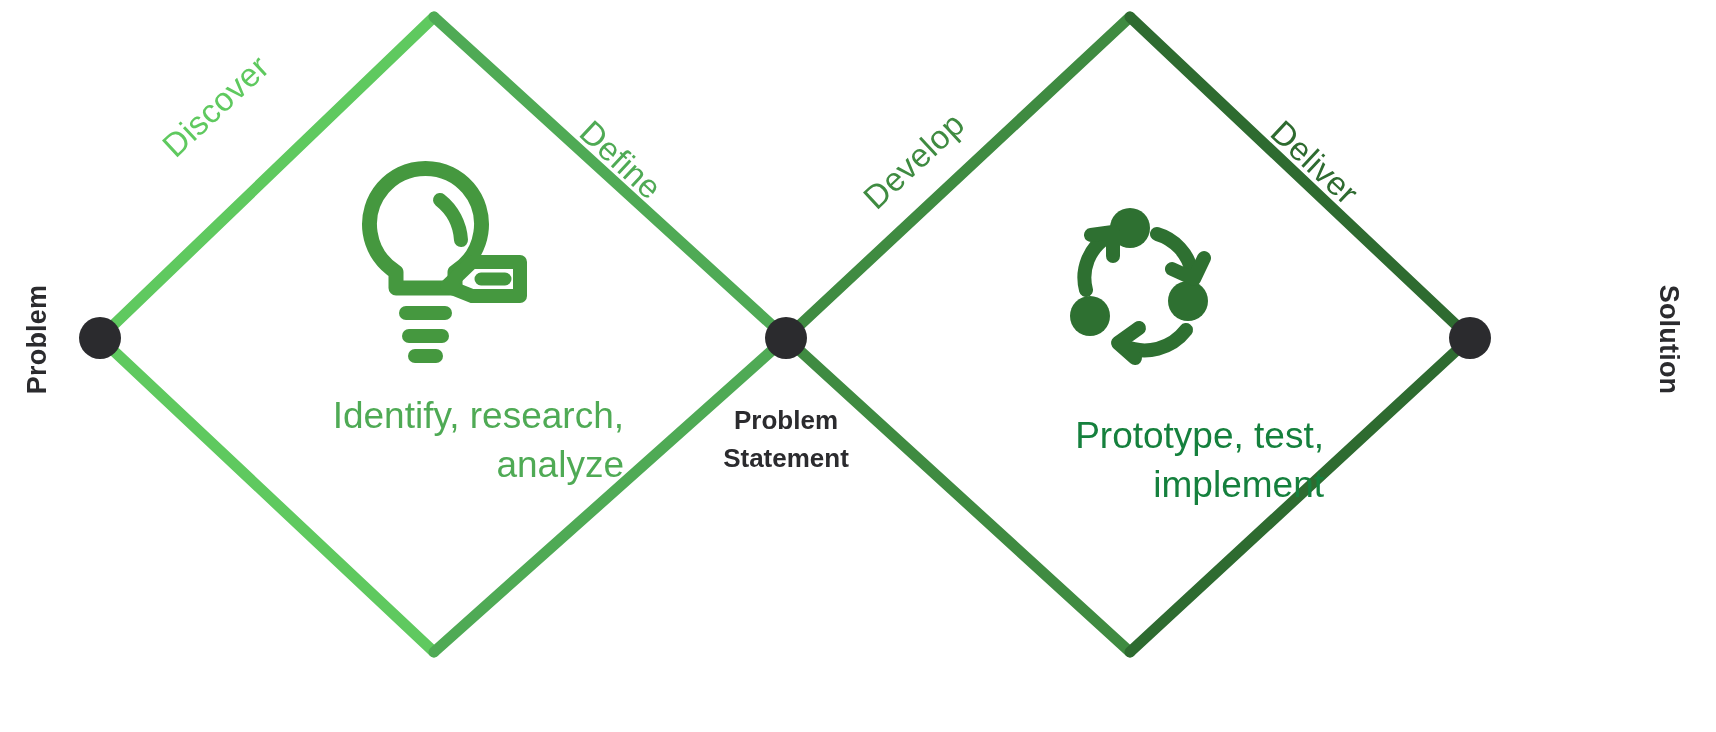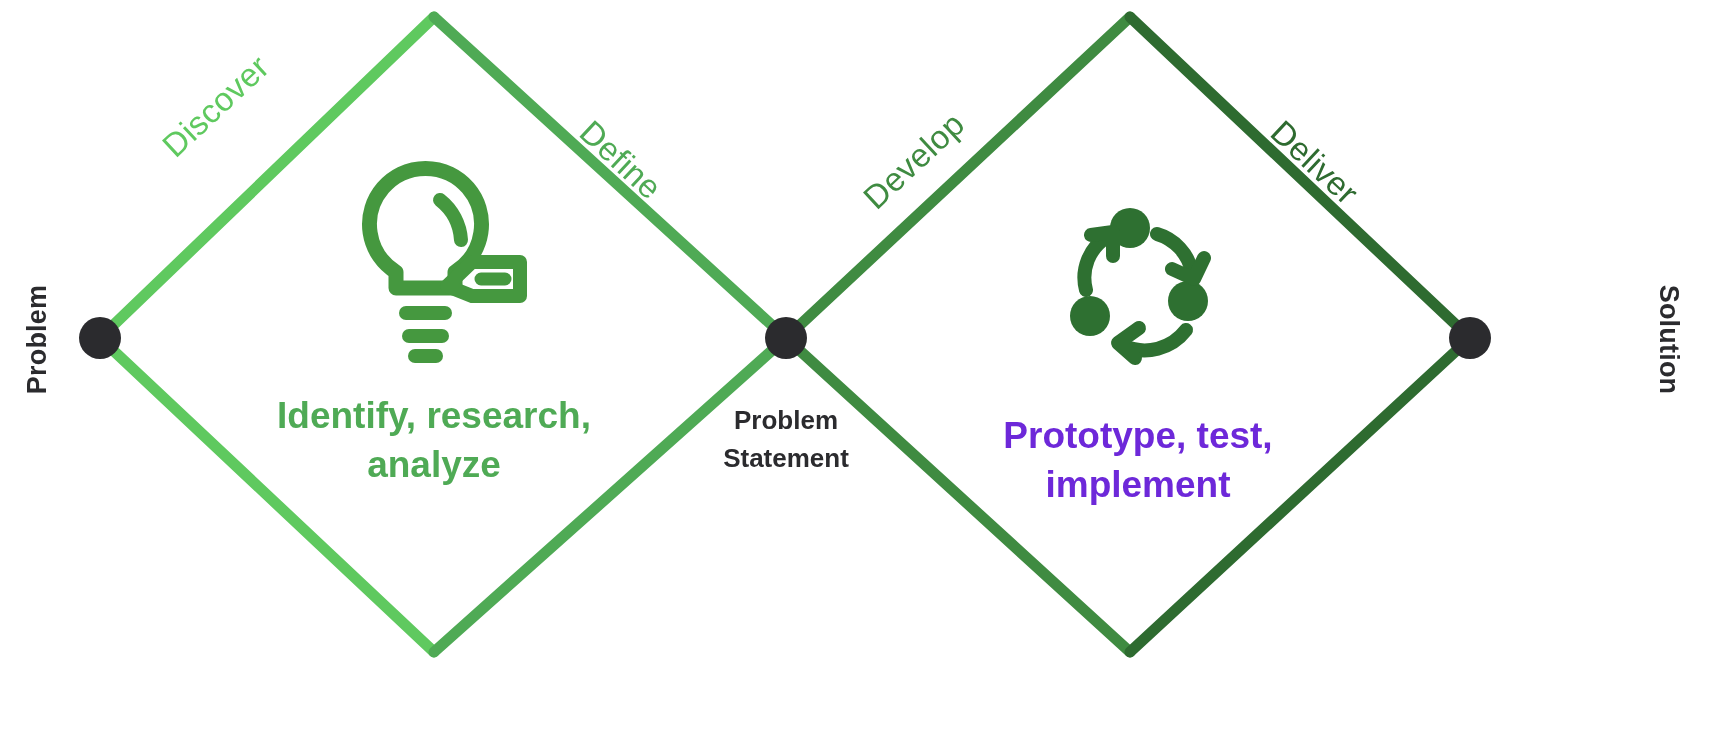--- a/index.html
+++ b/index.html
@@ -82,37 +82,37 @@
   #phase-deliver {
     left: 1276px;
     top: 108px;
     color: #2e6b30;
     transform: rotate(43deg);
     transform-origin: left center;
   }
 
   .inner-caption {
     position: absolute;
-    text-align: center;
+    text-align: right;
     font-size: 37px;
     line-height: 1.32;
-    font-weight: 700;
+    font-weight: 400;
     white-space: pre-line;
   }
   #caption-left {
     left: 244px;
     top: 392px;
     width: 380px;
     color: #4faa55;
   }
   #caption-right {
     left: 952px;
     top: 412px;
     width: 372px;
-    color: #6d28d9;
+    color: #15803d;
   }
 
   #center-caption {
     position: absolute;
     left: 686px;
     top: 402px;
     width: 200px;
     text-align: center;
     font-size: 26px;
     line-height: 1.45;

